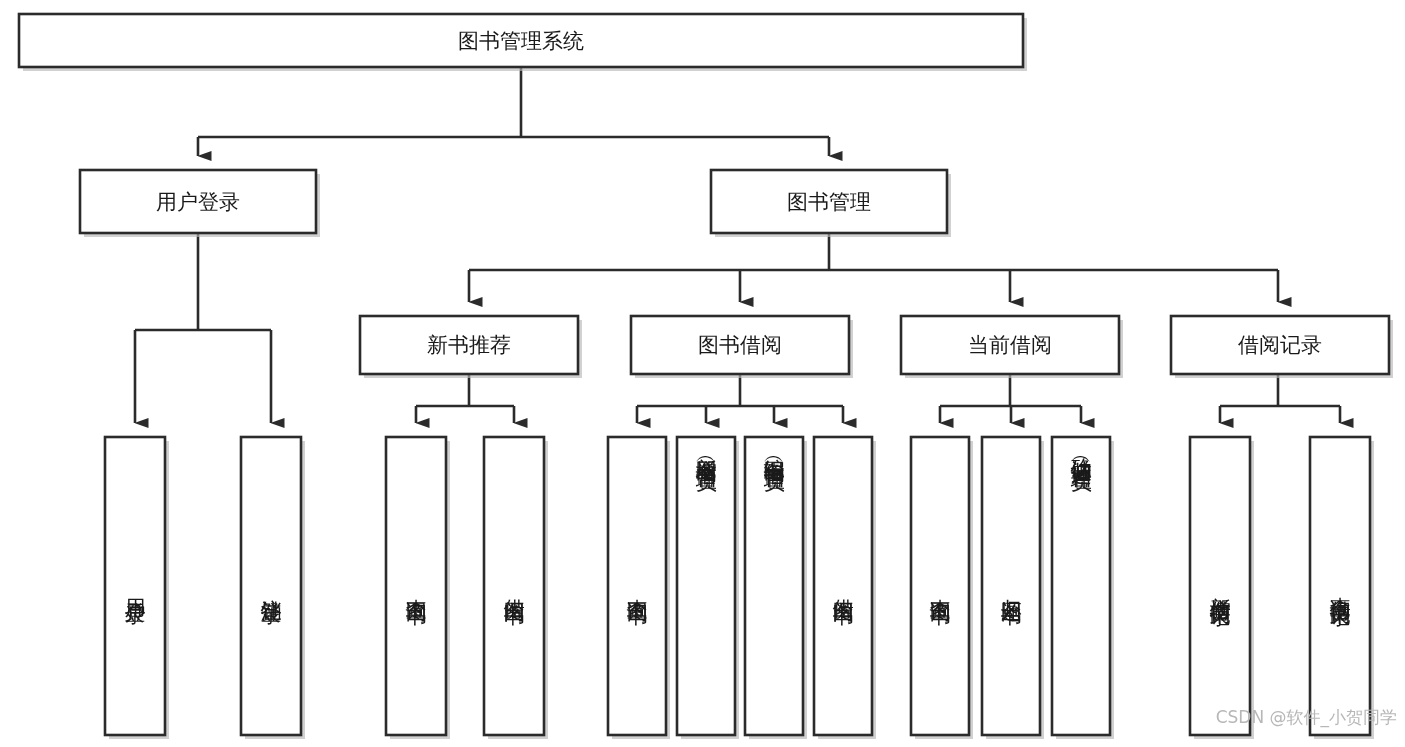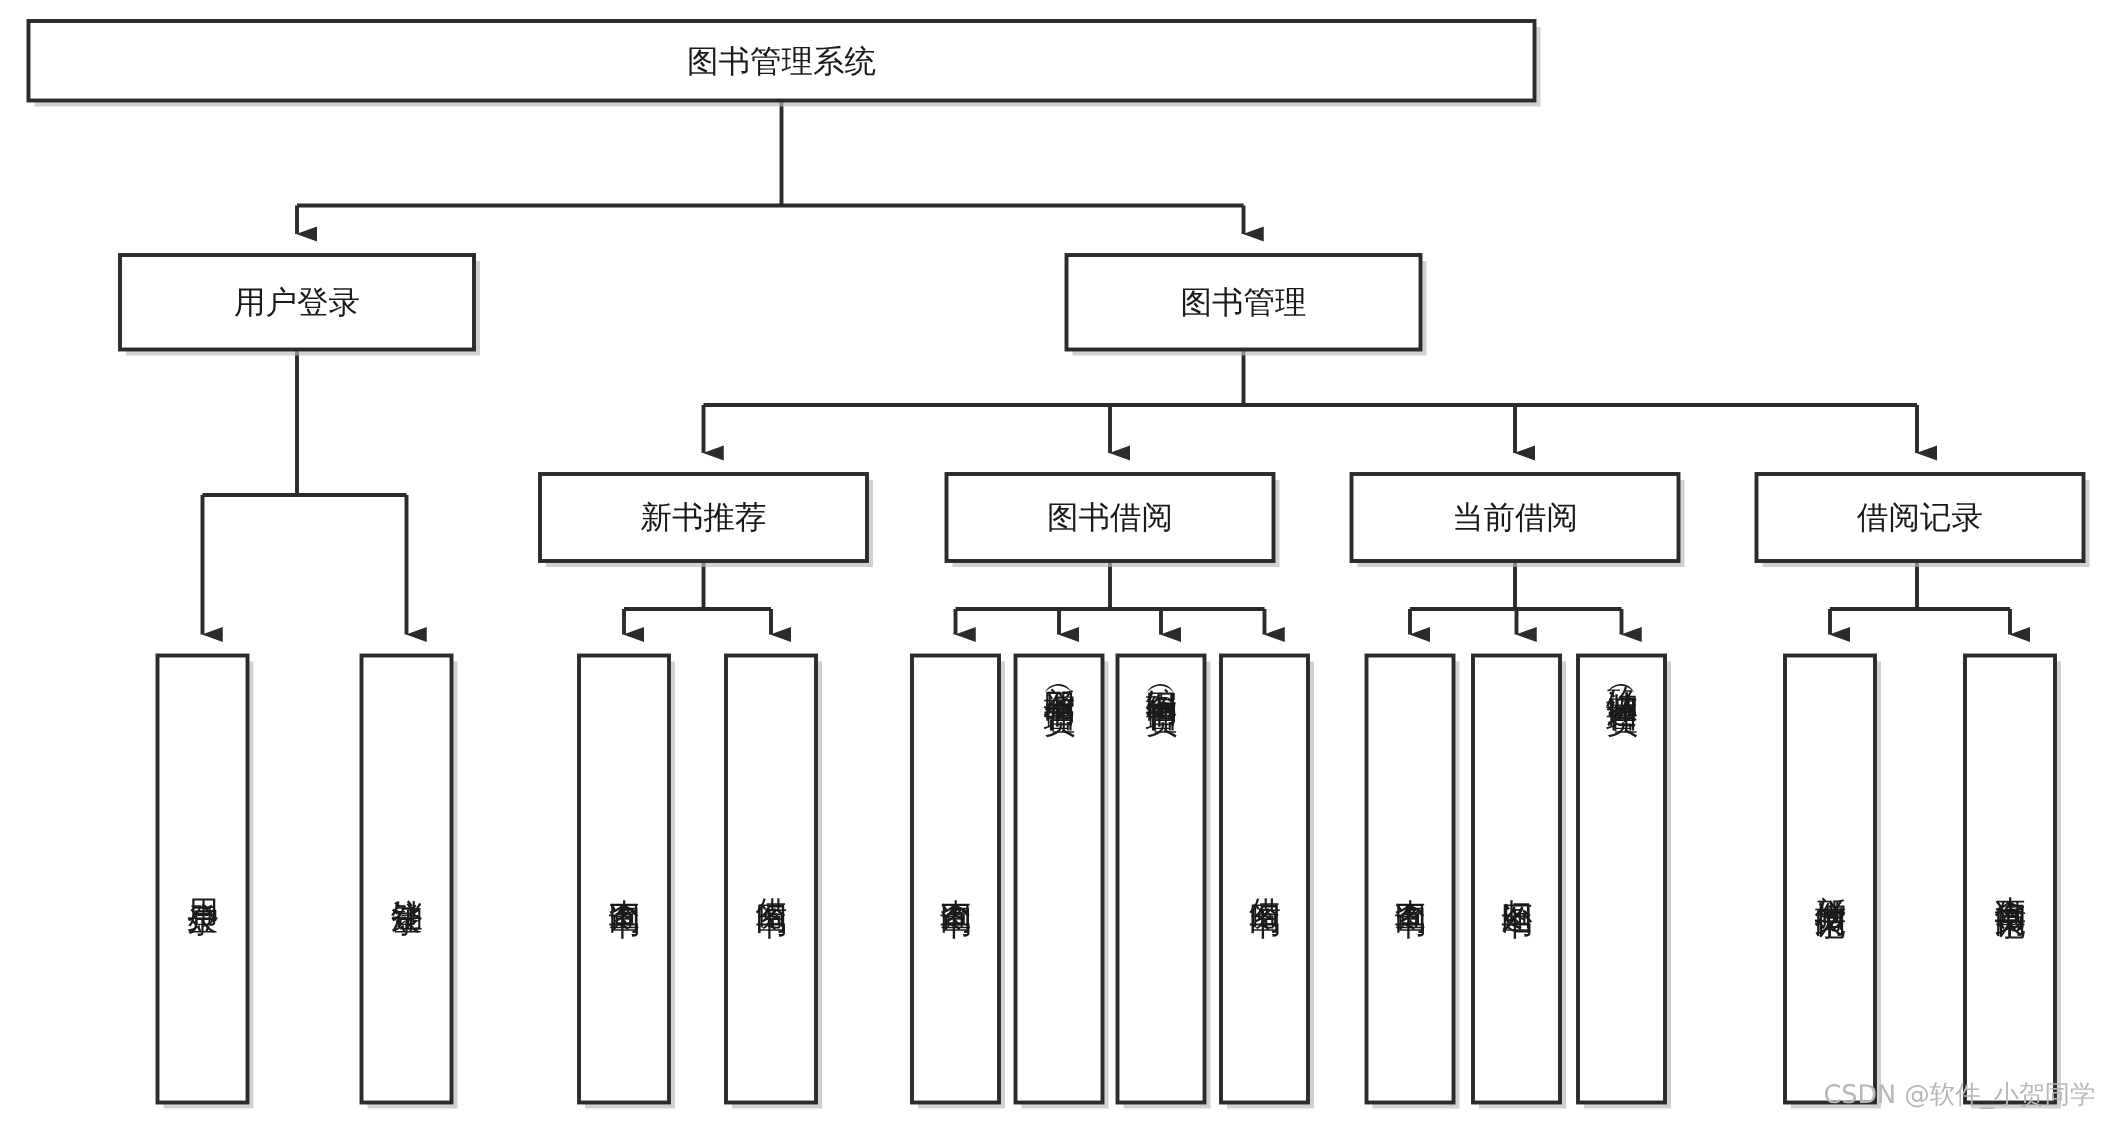--- a/index.html
+++ b/index.html
@@ -70,21 +70,21 @@
     display: flex;
     align-items: flex-start;
     justify-content: center;
   }
   .vlabel-wrap.centered {
     align-items: center;
   }
   .watermark {
     position: absolute;
     right: 8px;
-    bottom: 6px;
+    bottom: 18px;
     font-family: "DejaVu Sans", "Liberation Sans", sans-serif;
     font-size: 17px;
     color: #b7b7b7;
     white-space: nowrap;
     pointer-events: none;
   }
 </style>
 </head>
 <body>
 

